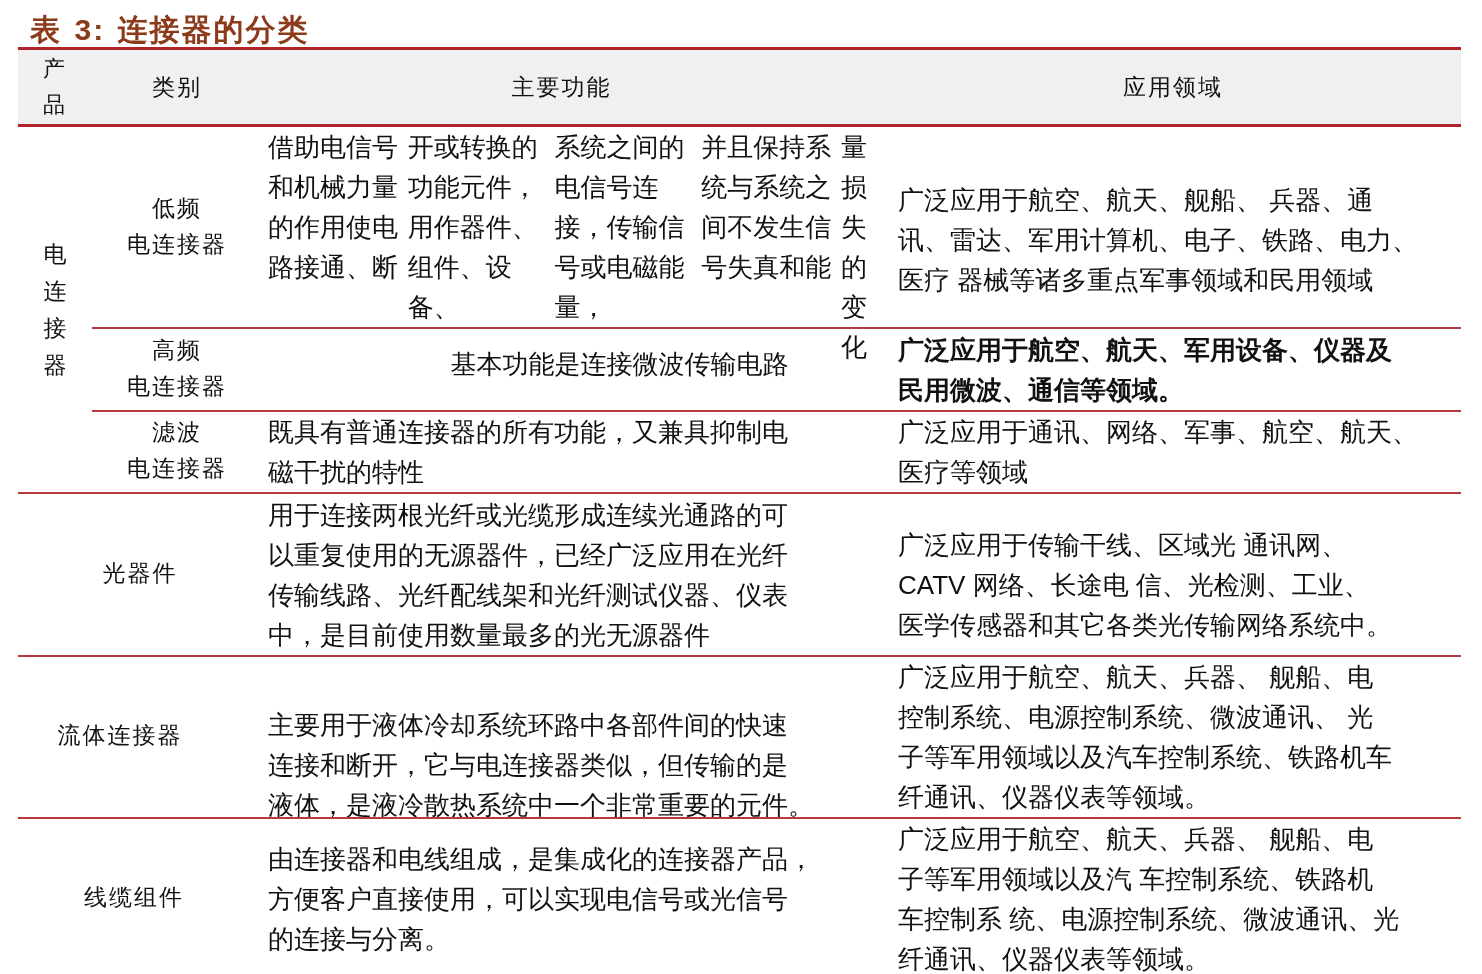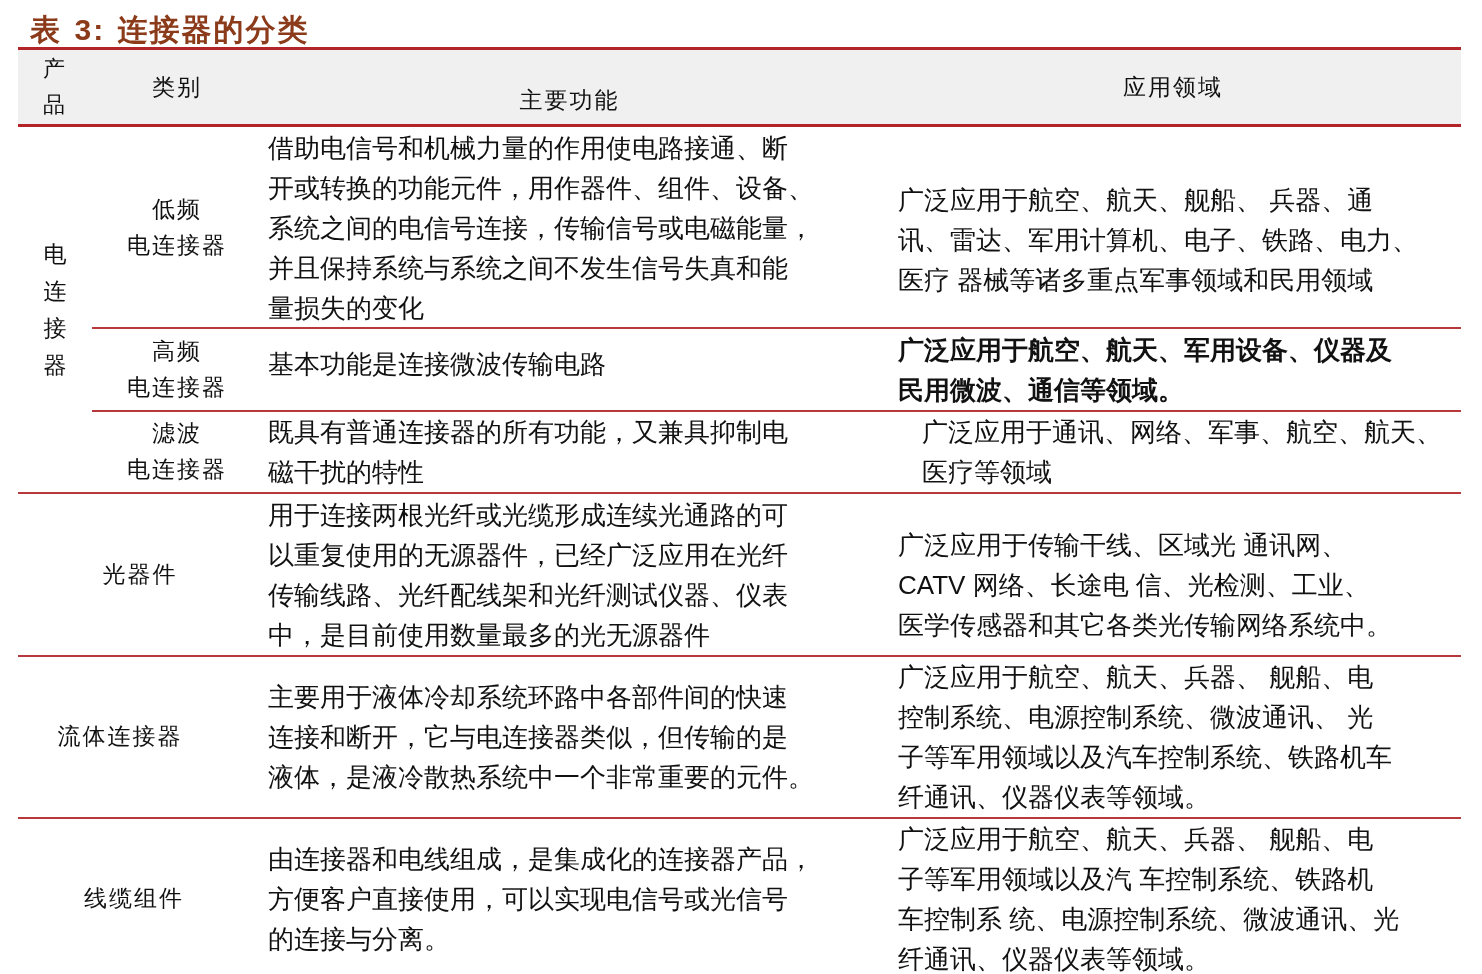--- a/index.html
+++ b/index.html
@@ -9,27 +9,27 @@
            color: #8B3A1A; letter-spacing: 2px; font-family: "DejaVu Serif", serif; }
   .title .num { font-family: "Liberation Sans", sans-serif; font-weight: bold; }
   .tbl { position: absolute; left: 18px; top: 47px; width: 1443px; }
   .hdr { position: relative; height: 74px; background: #F0F0F0;
          border-top: 3px solid #B22427; border-bottom: 3px solid #B22427; }
   .hcell { position: absolute; top: 0; height: 74px; display: flex; align-items: center;
            justify-content: center; font-size: 23px; font-family: "DejaVu Serif", serif;
            letter-spacing: 2px; }
   .hcell.product { left: 0; width: 74px; flex-direction: column; font-size: 22px; line-height: 36px; }
   .c1 { left: 74px; width: 170px; }
-  .c2 { left: 240px; width: 623px; margin-top: 13px; }
+  .c2 { left: 232px; width: 623px; }
   .c3 { left: 867px; width: 576px; }
   .body { position: relative; }
   .row { position: absolute; left: 0; width: 1443px; }
   .line { position: absolute; height: 2px; background: #B8393B; }
   .cell { position: absolute; display: flex; align-items: center; font-size: 26px; line-height: 40px; }
-  .cat { justify-content: center; text-align: center; font-family: Liberation Serif, serif;
+  .cat { justify-content: center; text-align: center; font-family: Liberation Mono, monospace;
          font-size: 23px; line-height: 36px; letter-spacing: 2px; }
   .txt { font-family: "Liberation Sans", "DejaVu Sans", sans-serif; }
   .fn { left: 250px; width: 615px; }
   .ap { left: 880px; width: 560px; }
   .prod-vert { position: absolute; left: 0; width: 74px; display: flex; flex-direction: column;
                align-items: center; justify-content: center; font-family: "DejaVu Serif", serif;
                font-size: 23px; line-height: 37px; }
 </style>
 </head>
 <body>
@@ -58,60 +58,60 @@
       <span>连</span>
       <span>接</span>
       <span>器</span>
     </div>
 
     <div class="row" style="top:0; height:201px;">
       <div class="cell cat" style="left:74px; width:170px; top:0; height:201px; flex-direction:column;">
         <span>低频</span>
         <span>电连接器</span>
       </div>
-      <div class="cell txt fn" style="top:0; height:201px; flex-direction:column; align-items:flex-start; justify-content:center;">
+      <div class="cell txt fn" style="top:0; height:201px; flex-direction:row; align-items:flex-start; justify-content:center;">
         <span>借助电信号和机械力量的作用使电路接通、断</span>
         <span>开或转换的功能元件，用作器件、组件、设备、</span>
         <span>系统之间的电信号连接，传输信号或电磁能量，</span>
         <span>并且保持系统与系统之间不发生信号失真和能</span>
         <span>量损失的变化</span>
       </div>
       <div class="cell txt ap" style="top:12px; height:201px; flex-direction:column; align-items:flex-start; justify-content:center;">
         <span>广泛应用于航空、航天、舰船、 兵器、通</span>
         <span>讯、雷达、军用计算机、电子、铁路、电力、</span>
         <span>医疗 器械等诸多重点军事领域和民用领域</span>
       </div>
     </div>
     <div class="line" style="left:74px; width:1369px; top:200px;"></div>
 
     <div class="row" style="top:202px; height:81px;">
       <div class="cell cat" style="left:74px; width:170px; top:0; height:81px; flex-direction:column;">
         <span>高频</span>
         <span>电连接器</span>
       </div>
-      <div class="cell txt fn" style="top:0; height:69px; flex-direction:column; align-items:flex-start; justify-content:center;">
+      <div class="cell txt fn" style="top:0; height:69px; flex-direction:column; align-items:center; justify-content:center;margin-left:44px;">
         <span>基本功能是连接微波传输电路</span>
       </div>
       <div class="cell txt ap" style="top:0; height:81px; flex-direction:column; align-items:flex-start; justify-content:center;font-weight:bold;">
         <span>广泛应用于航空、航天、军用设备、仪器及</span>
         <span>民用微波、通信等领域。</span>
       </div>
     </div>
     <div class="line" style="left:74px; width:1369px; top:283px;"></div>
 
     <div class="row" style="top:285px; height:80px;">
       <div class="cell cat" style="left:74px; width:170px; top:0; height:80px; flex-direction:column;">
         <span>滤波</span>
         <span>电连接器</span>
       </div>
       <div class="cell txt fn" style="top:0; height:80px; flex-direction:column; align-items:flex-start; justify-content:center;">
         <span>既具有普通连接器的所有功能，又兼具抑制电</span>
         <span>磁干扰的特性</span>
       </div>
-      <div class="cell txt ap" style="top:0; height:80px; flex-direction:column; align-items:flex-start; justify-content:center;margin-left:24px;">
+      <div class="cell txt ap" style="top:0; height:80px; flex-direction:column; align-items:flex-start; justify-content:center;">
         <span>广泛应用于通讯、网络、军事、航空、航天、</span>
         <span>医疗等领域</span>
       </div>
     </div>
     <div class="line" style="left:0; width:1443px; top:365px;"></div>
 
     <div class="row" style="top:367px; height:161px;">
       <div class="cell cat" style="left:0; width:244px; top:0; height:161px;">光器件</div>
       <div class="cell txt fn" style="top:0; height:161px; flex-direction:column; align-items:flex-start; justify-content:center;">
         <span>用于连接两根光纤或光缆形成连续光通路的可</span>
@@ -122,21 +122,21 @@
       <div class="cell txt ap" style="top:10px; height:161px; flex-direction:column; align-items:flex-start; justify-content:center;">
         <span>广泛应用于传输干线、区域光 通讯网、</span>
         <span>CATV 网络、长途电 信、光检测、工业、</span>
         <span>医学传感器和其它各类光传输网络系统中。</span>
       </div>
     </div>
     <div class="line" style="left:0; width:1443px; top:528px;"></div>
 
     <div class="row" style="top:530px; height:160px;">
       <div class="cell cat" style="left:0; width:204px; top:0; height:160px;">流体连接器</div>
-      <div class="cell txt fn" style="top:0; height:160px; flex-direction:column; align-items:flex-start; justify-content:center;">
+      <div class="cell txt fn" style="top:8px; height:160px; flex-direction:column; align-items:flex-start; justify-content:flex-end;">
         <span>主要用于液体冷却系统环路中各部件间的快速</span>
         <span>连接和断开，它与电连接器类似，但传输的是</span>
         <span>液体，是液冷散热系统中一个非常重要的元件。</span>
       </div>
       <div class="cell txt ap" style="top:0; height:160px; flex-direction:column; align-items:flex-start; justify-content:center;">
         <span>广泛应用于航空、航天、兵器、 舰船、电</span>
         <span>控制系统、电源控制系统、微波通讯、 光</span>
         <span>子等军用领域以及汽车控制系统、铁路机车</span>
         <span>纤通讯、仪器仪表等领域。</span>
       </div>

